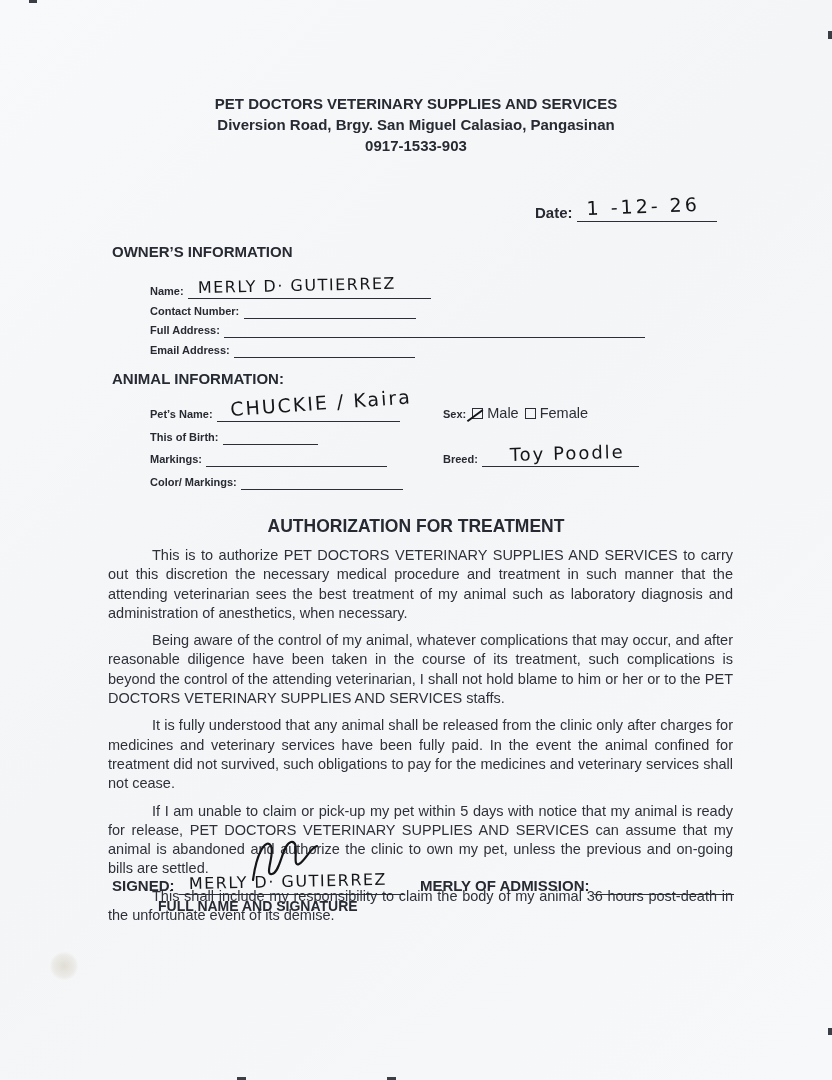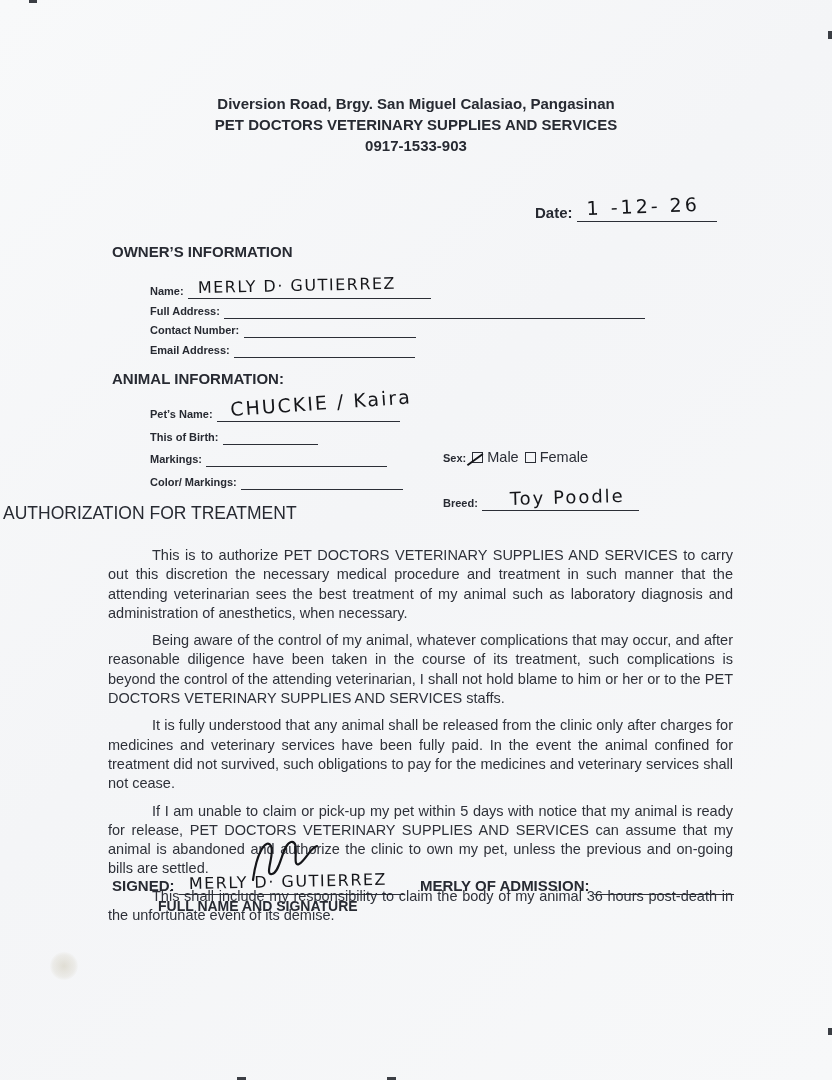--- a/index.html
+++ b/index.html
@@ -80,21 +80,21 @@
     margin: 0;
   }
   .owner-heading { top: 243px; }
   .animal-heading { top: 370px; }
 
   .fields { position: absolute; left: 150px; }
   .owner-fields { top: 281px; }
   .animal-fields { top: 404px; }
   .frow { position: relative; height: 19.5px; white-space: nowrap; }
   .animal-fields .frow { height: 22.5px; }
-  .frow .right { position: absolute; left: 293px; top: 0; margin-top: 44px; }
+  .frow .right { position: absolute; left: 293px; top: 0; }
 
   .name-hw  { font-size: 16px; }
   .pet-hw   { font-size: 19px; letter-spacing: 2px; transform: rotate(-4deg); left: 14px; }
   .breed-hw { font-size: 18px; letter-spacing: 2px; transform: rotate(-1.5deg); left: 28px; }
 
   
   .cb {
     display: inline-block;
     width: 9px; height: 9px;
     border: 1.3px solid #2b2e36;
@@ -110,25 +110,25 @@
     background: #15161a;
     transform: rotate(-36deg);
     transform-origin: left bottom;
   }
   .optlbl { font-size: 14.5px; }
 
   
   .treat-title {
     position: absolute;
     top: 500px; left: 0; right: 0;
-    text-align: left;
-    font-weight: normal;
+    text-align: center;
+    font-weight: bold;
     font-size: 17.5px;
     color: #272a32;
-    margin: 3px;
+    margin: 16px;
   }
 
   
   .terms {
     position: absolute;
     top: 538px; left: 100px;
     width: 641px;
     font-size: 14.5px;
     line-height: 19.3px;
     text-align: justify;
@@ -161,44 +161,44 @@
 
   <div class="crease"></div>
   <div class="stain"></div>
   <div class="edge-mark" style="left:29px; top:0; width:8px; height:3px;"></div>
   <div class="edge-mark" style="right:0; top:31px; width:4px; height:8px;"></div>
   <div class="edge-mark" style="right:0; top:1028px; width:4px; height:7px;"></div>
   <div class="edge-mark" style="left:237px; bottom:0; width:9px; height:3px;"></div>
   <div class="edge-mark" style="left:387px; bottom:0; width:9px; height:3px;"></div>
 
   <header class="clinic-header">
+    <div>PET DOCTORS VETERINARY SUPPLIES AND SERVICES</div>
     <div>Diversion Road, Brgy. San Miguel Calasiao, Pangasinan</div>
-    <div>PET DOCTORS VETERINARY SUPPLIES AND SERVICES</div>
     <div>0917-1533-903</div>
   </header>
 
   <div class="date-row">
     <span class="lbl">Date:</span>
     <span class="uline" style="width:140px"><span class="hw date-hw">1 -12- 26</span></span>
   </div>
 
   <h2 class="sec-heading owner-heading">OWNER’S INFORMATION</h2>
 
   <div class="fields owner-fields">
     <div class="frow">
       <span class="lbl">Name:</span>
       <span class="uline" style="width:243px"><span class="hw name-hw">MERLY D· GUTIERREZ</span></span>
     </div>
     <div class="frow">
+      <span class="lbl">Contact Number:</span>
+      <span class="uline" style="width:172px"><span class="hw"></span></span>
+    </div>
+    <div class="frow">
       <span class="lbl">Full Address:</span>
       <span class="uline" style="width:421px"><span class="hw"></span></span>
-    </div>
-    <div class="frow">
-      <span class="lbl">Contact Number:</span>
-      <span class="uline" style="width:172px"><span class="hw"></span></span>
     </div>
     <div class="frow">
       <span class="lbl">Email Address:</span>
       <span class="uline" style="width:181px"><span class="hw"></span></span>
     </div>
   </div>
 
   <h2 class="sec-heading animal-heading">ANIMAL INFORMATION:</h2>
 
   <div class="fields animal-fields">

